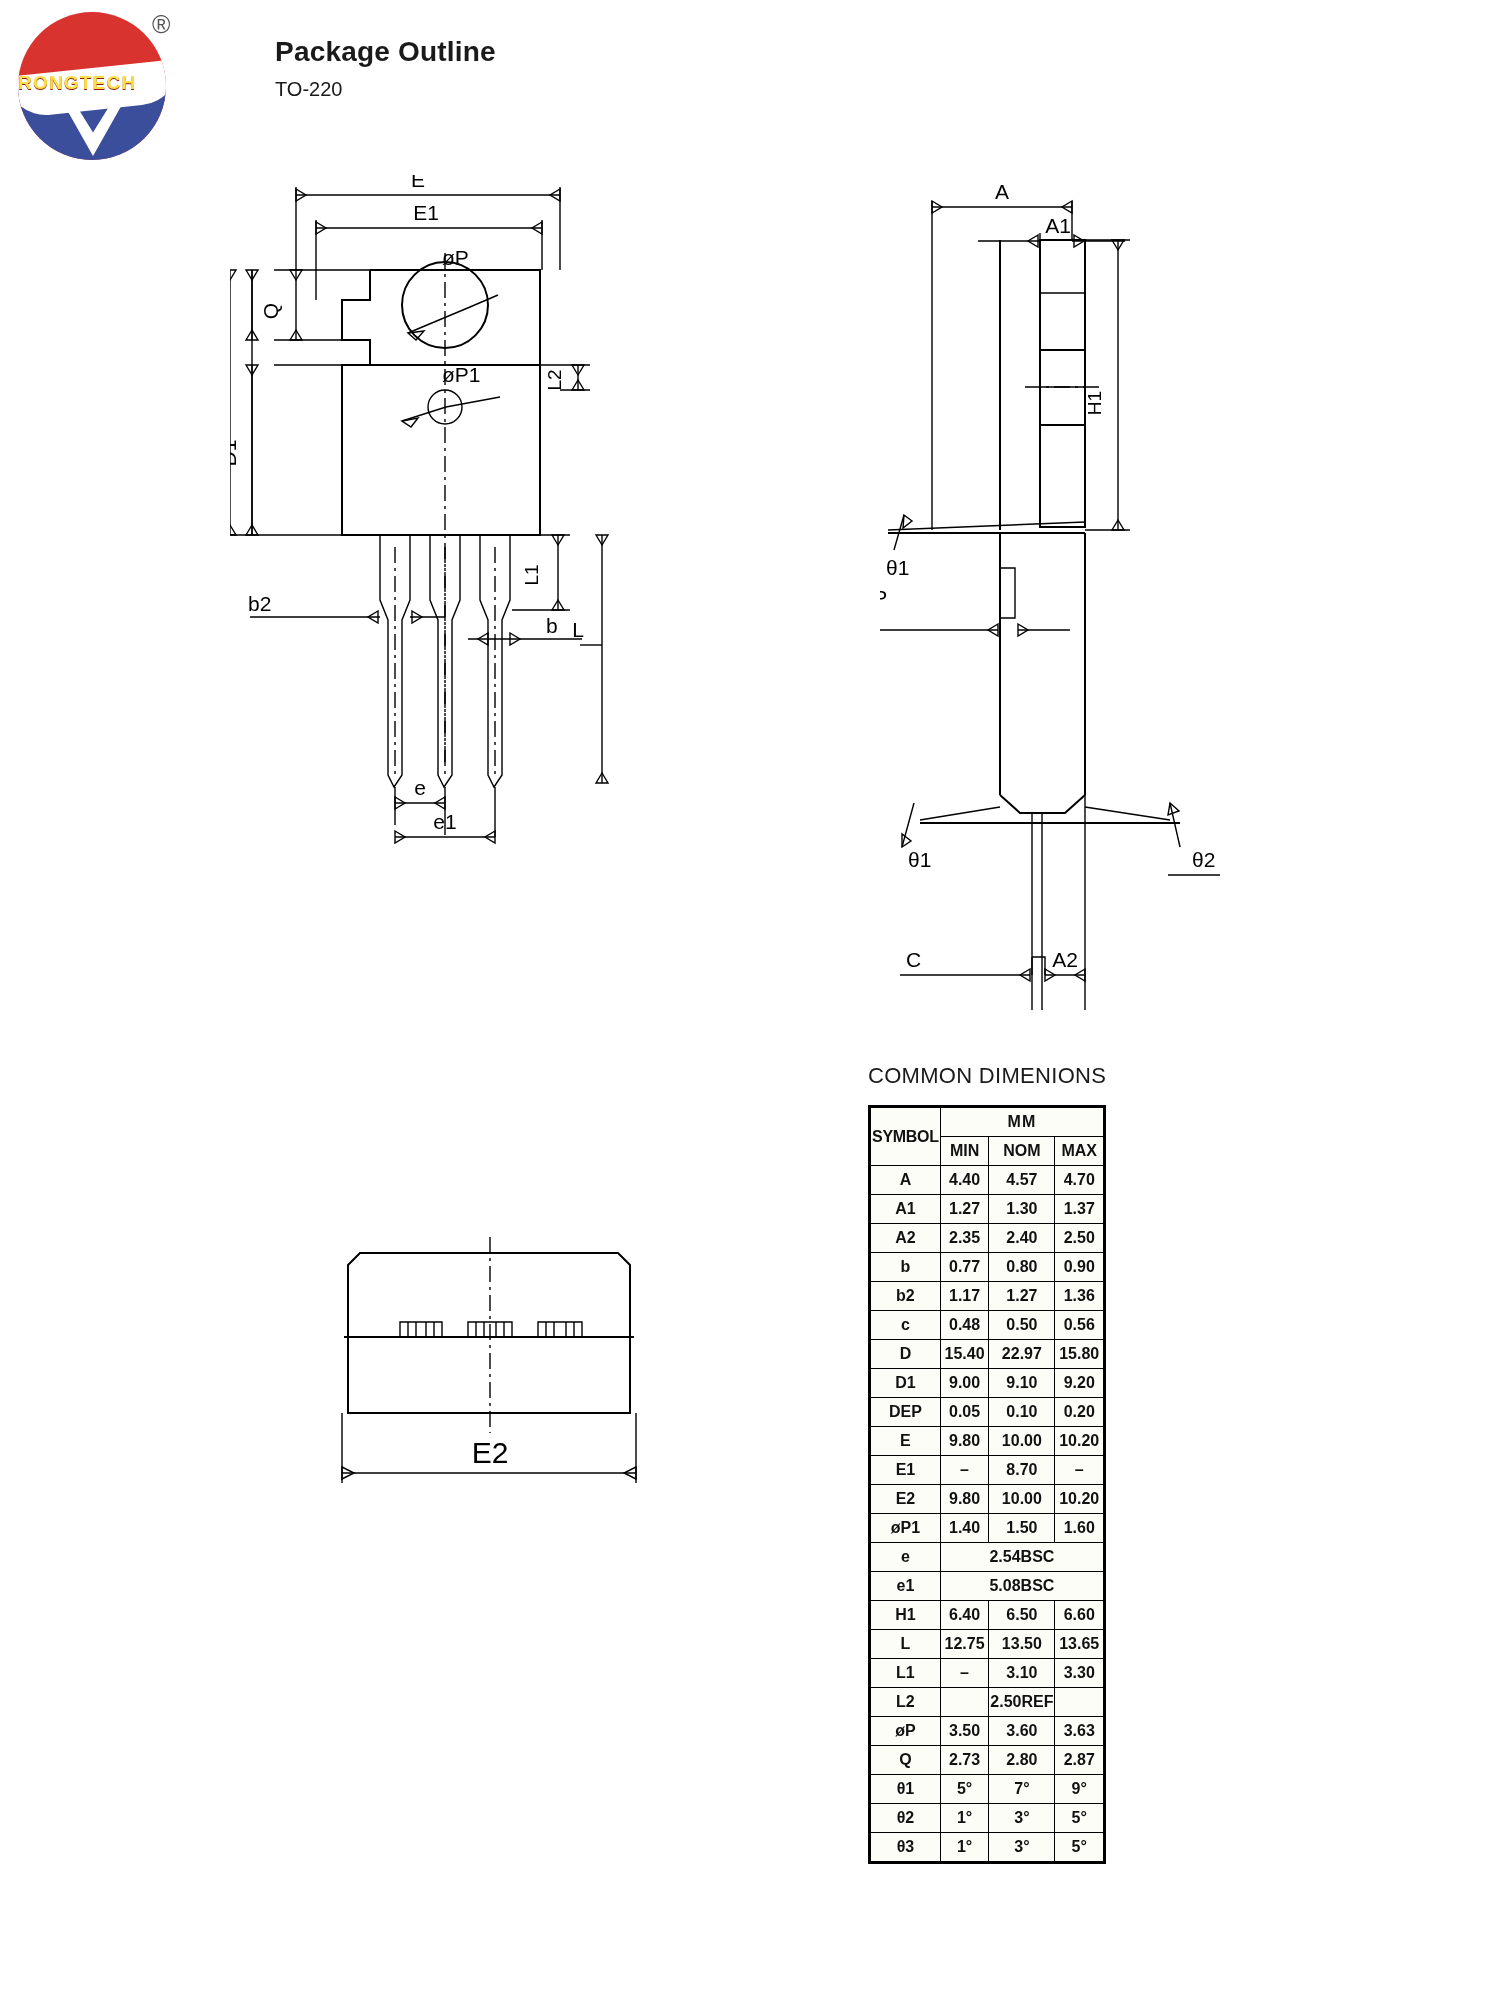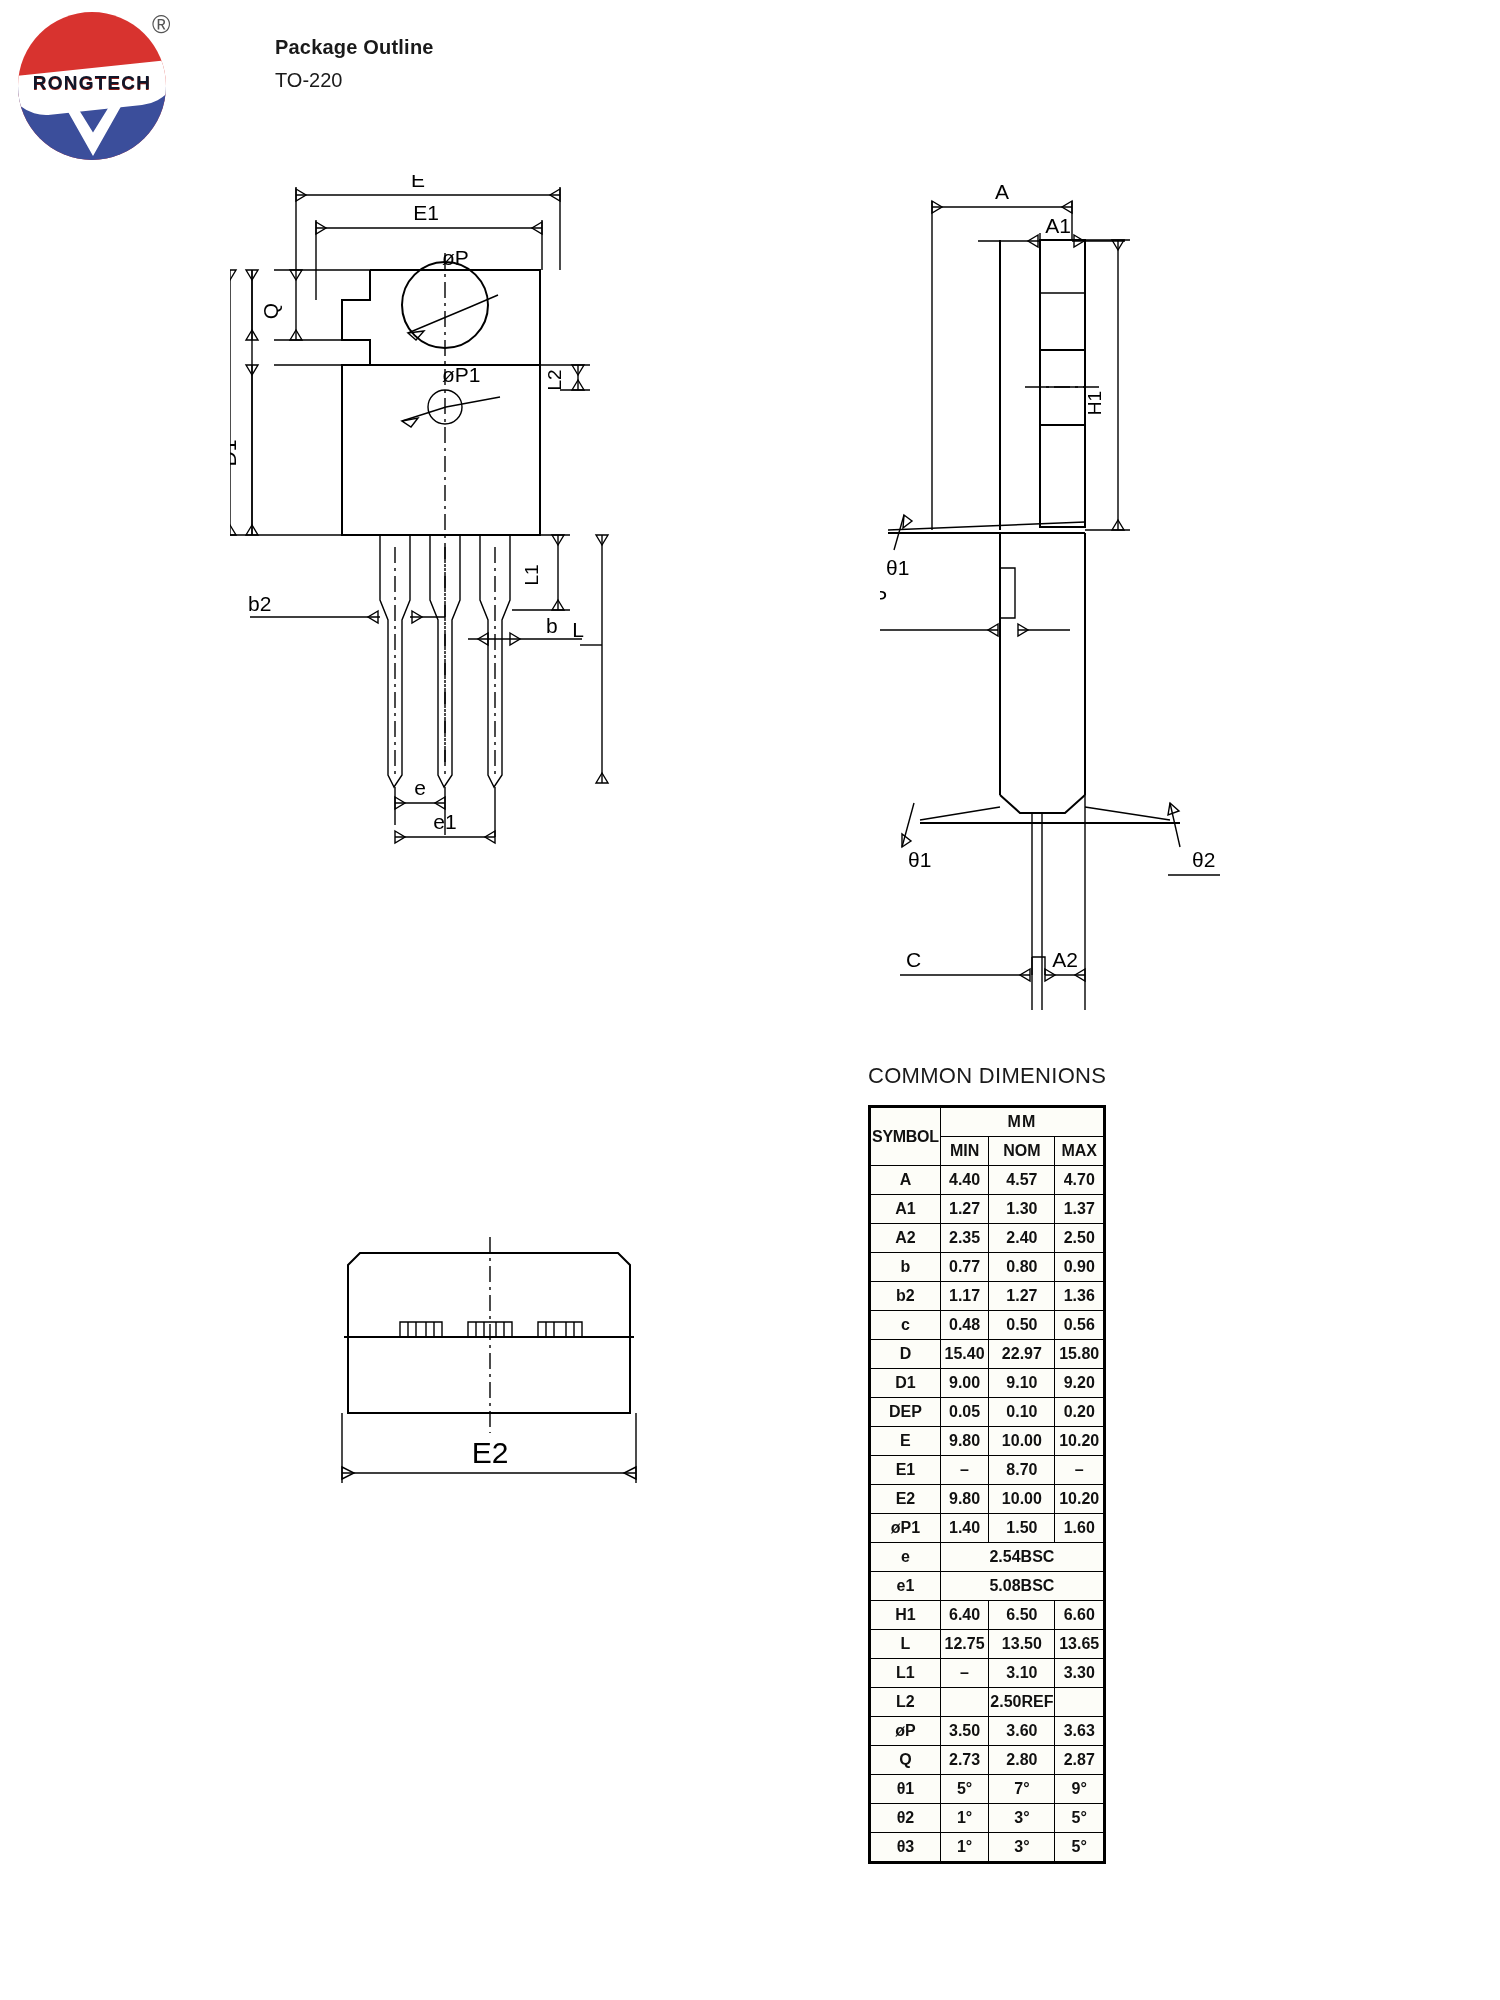--- a/index.html
+++ b/index.html
@@ -10,26 +10,26 @@
   
   #header{position:absolute;left:0;top:0;width:1500px;height:165px;}
   #logo{position:absolute;left:8px;top:4px;width:170px;height:160px;}
   #logo .disc{position:absolute;left:10px;top:8px;width:148px;height:148px;border-radius:50%;
     background:#d8332f;overflow:hidden;}
   #logo .lower{position:absolute;left:0;top:74px;width:148px;height:74px;background:#3b4e9b;}
   #logo .swoosh{position:absolute;left:-12px;top:56px;width:176px;height:42px;background:#ffffff;
     border-radius:0 0 88px 88px;transform:rotate(-6deg);}
   #logo .vee{position:absolute;left:40px;top:82px;width:70px;height:62px;background:#ffffff;
     clip-path:polygon(0 0,16% 0,50% 62%,84% 0,100% 0,50% 100%);}
-  #logo .wordmark{position:absolute;left:0;top:60px;width:148px;text-align:center;
-    color:#0f172a;font-weight:bold;font-size:19px;letter-spacing:1.2px;
+  #logo .wordmark{position:absolute;left:0;top:60px;width:148px;
+    color:#fde047;font-weight:bold;font-size:19px;letter-spacing:1.2px;
     font-family:"Liberation Sans", sans-serif;text-shadow:0 1px 0 #8c1a17;}
   #logo .reg{position:absolute;left:144px;top:6px;font-size:25px;color:#555;}
   #title-block{position:absolute;left:275px;top:36px;}
-  #title-block .t1{font-size:20px;font-weight:bold;letter-spacing:.2px;}
+  #title-block .t1{font-size:28px;font-weight:bold;letter-spacing:.2px;}
   #title-block .t2{font-size:20px;margin-top:10px;}
 
   
   svg.dwg{position:absolute;}
   .ln{stroke:#000;fill:none;stroke-width:2;}
   .ln-thin{stroke:#000;fill:none;stroke-width:1.4;}
   .dim{stroke:#000;fill:none;stroke-width:1.4;}
   .ctr{stroke:#000;fill:none;stroke-width:1.4;stroke-dasharray:16 5 3 5;}
   .lbl{font-family:"Liberation Sans", sans-serif;font-size:21px;fill:#000;}
   .lbl-s{font-family:"Liberation Sans", sans-serif;font-size:19px;fill:#000;}

